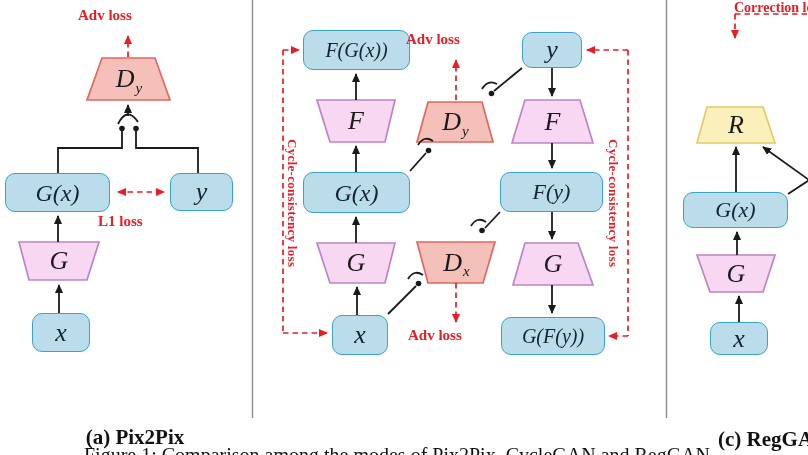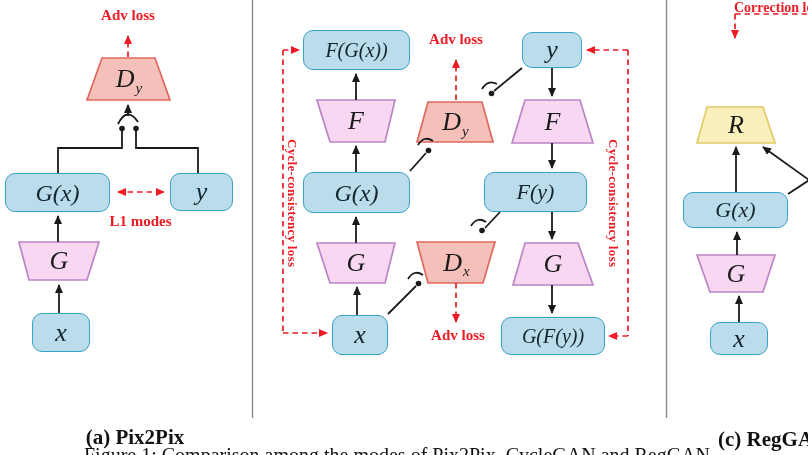--- a/index.html
+++ b/index.html
@@ -17,21 +17,21 @@
   }
   .mlab { font-style:italic; font-size:24px; color:#13242e; line-height:1; }
   .m26 { font-size:26px; } .m22 { font-size:22px; } .m20 { font-size:20px; } .m18 { font-size:18px; }
   .traplab {
     position:absolute; display:flex; align-items:center; justify-content:center;
     font-style:italic; font-size:26px; color:#1a1a1a; pointer-events:none; line-height:1;
   }
   .dsub { font-size:15px; font-style:italic; position:relative; top:9px; left:1px; }
   .redtext {
     position:absolute; color:#ec1b24; font-weight:bold; font-size:15px;
-    text-align:center; line-height:1.1; white-space:nowrap;
+    line-height:1.1; white-space:nowrap;
   }
   .vtext {
     position:absolute; color:#ec1b24; font-weight:bold; font-size:13px;
     writing-mode:vertical-rl; white-space:nowrap; letter-spacing:0.3px;
   }
   .cap {
     position:absolute; font-weight:bold; font-size:21px; color:#111111;
     text-align:center; white-space:nowrap;margin-top:48px;
   }
   .figcap {
@@ -152,36 +152,36 @@
       <span class="mlab m26">x</span>
     </div>
 
   <div class="traplab" style="left:87px;top:58px;width:83px;height:42px">
     <span>D</span>
       <span class="dsub">y</span>
   </div>
   <div class="traplab" style="left:19px;top:242px;width:80px;height:38px">G</div>
 
   <div class="redtext" style="left:78px;top:7px;width:100px">Adv loss</div>
-  <div class="redtext" style="left:98px;top:213px;width:85px">L1 modes</div>
+  <div class="redtext" style="left:98px;top:213px;width:85px">L1 loss</div>
   <div class="cap" style="left:35px;top:377px;width:200px">(a) Pix2Pix</div>
 
   <div class="box" style="left:303px;top:30px;width:107px;height:40px">
       <span class="mlab m20">F(G(x))</span>
     </div>
   <div class="box" style="left:303px;top:172px;width:107px;height:41px">
       <span class="mlab">G(x)</span>
     </div>
   <div class="box" style="left:332px;top:315px;width:56px;height:40px">
       <span class="mlab m26">x</span>
     </div>
   <div class="box" style="left:522px;top:32px;width:60px;height:36px">
       <span class="mlab m26">y</span>
     </div>
-  <div class="box" style="left:484px;top:172px;width:103px;height:40px">
+  <div class="box" style="left:500px;top:172px;width:103px;height:40px">
       <span class="mlab m22">F(y)</span>
     </div>
   <div class="box" style="left:501px;top:317px;width:104px;height:38px">
       <span class="mlab m20">G(F(y))</span>
     </div>
 
   <div class="traplab" style="left:317px;top:100px;width:78px;height:42px">F</div>
   <div class="traplab" style="left:317px;top:243px;width:78px;height:40px">G</div>
   <div class="traplab" style="left:417px;top:102px;width:76px;height:40px">
     <span>D</span>

